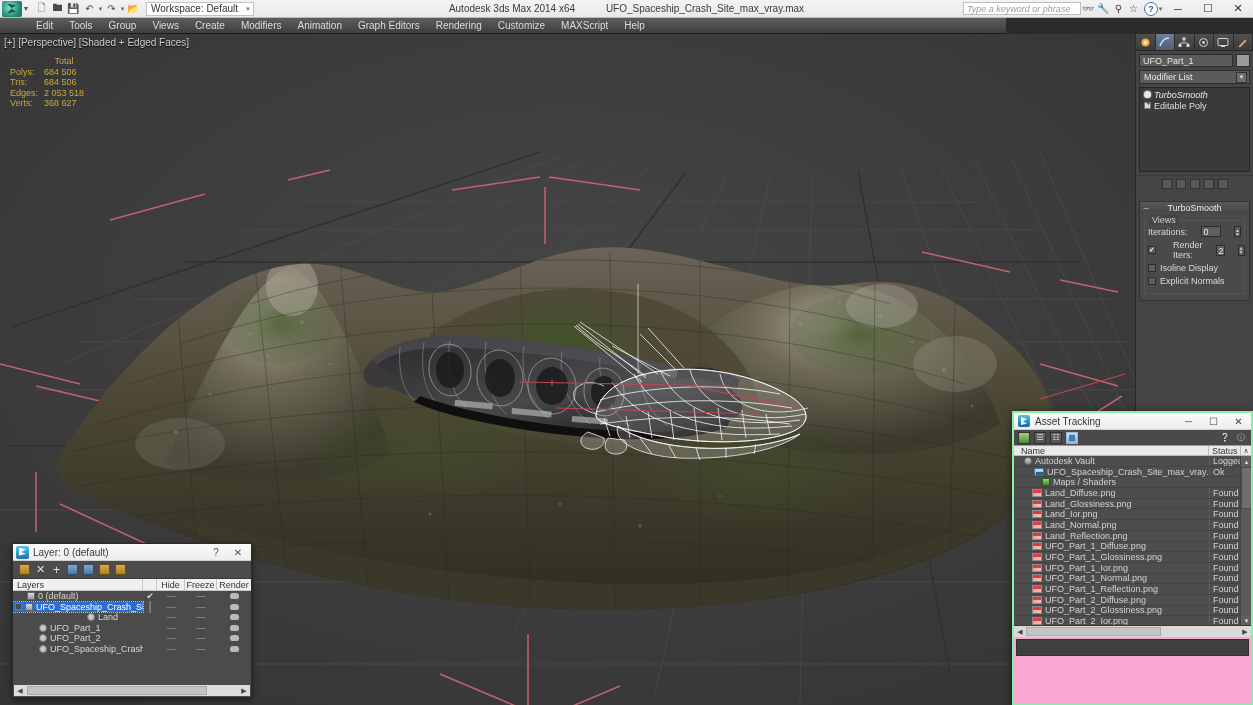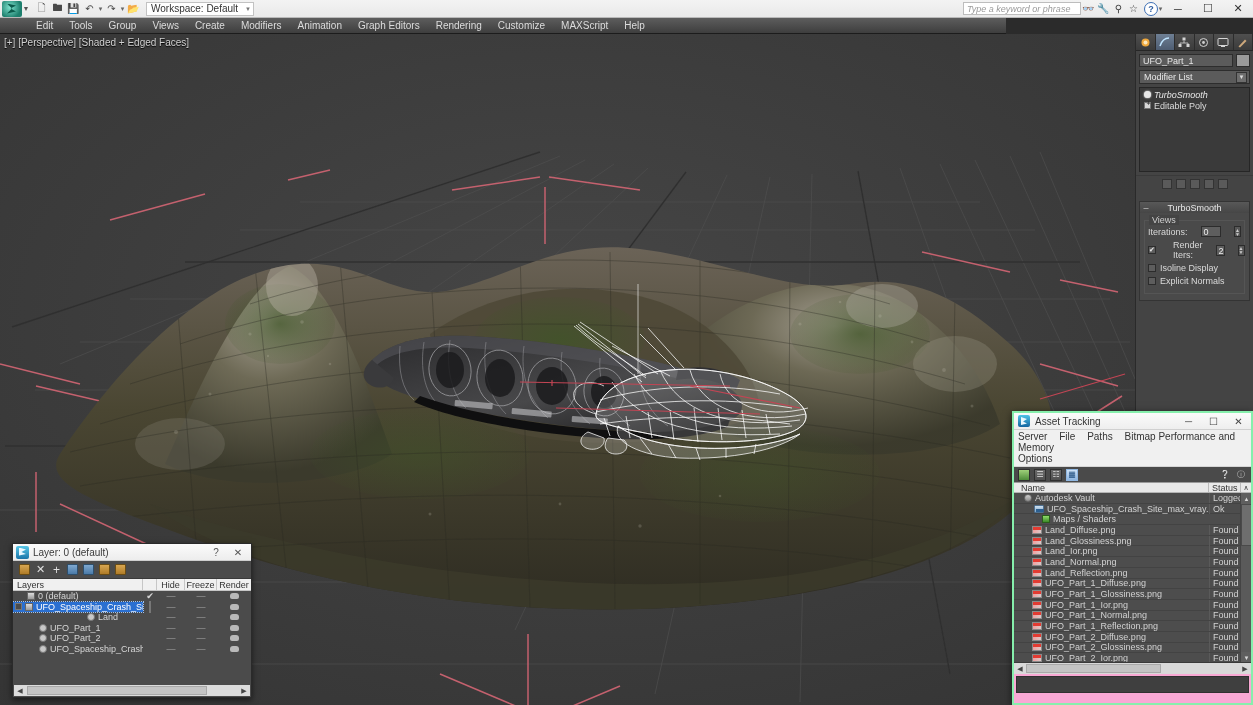--- a/index.html
+++ b/index.html
@@ -229,20 +229,24 @@
     <div class="qicon">↶</div>
     <div class="qdot">▾</div>
     <div class="qicon">↷</div>
     <div class="qdot">▾</div>
     <div class="qicon">📂</div>
   </div>
   <div class="tb-workspace">
     <span>Workspace: Default</span>
     <span class="wsarrow">▼</span>
   </div>
+  <div class="tb-title">
+    <span>Autodesk 3ds Max  2014 x64</span>
+    <span>UFO_Spaceship_Crash_Site_max_vray.max</span>
+  </div>
   <div class="tb-right">
     <div class="searchbox">
       <span>Type a keyword or phrase</span>
     </div>
     <div class="srchicon">👓</div>
     <div class="srchicon">🔧</div>
     <div class="srchicon">⚲</div>
     <div class="srchicon">☆</div>
     <div class="helpq">?</div>
     <div class="qdot">▾</div>
@@ -533,20 +537,45 @@
       <line x1="520" y1="348" x2="730" y2="352"></line>
       <line x1="556" y1="374" x2="760" y2="380"></line>
       <line x1="552" y1="346" x2="552" y2="352"></line>
       <line x1="690" y1="352" x2="800" y2="374"></line>
       <line x1="1040" y1="365" x2="1125" y2="340"></line>
     </g>
   </svg>
 
   <div id="vp-label">[+] [Perspective] [Shaded + Edged Faces]</div>
 
+  <div id="vp-stats">
+    <table>
+      <tbody>
+          <tr>
+            <td colspan="2" class="hdr">Total</td>
+          </tr>
+      <tr>
+        <td class="lbl">Polys:</td>
+        <td class="val">684 506</td>
+      </tr>
+      <tr>
+        <td class="lbl">Tris:</td>
+        <td class="val">684 506</td>
+      </tr>
+      <tr>
+        <td class="lbl">Edges:</td>
+        <td class="val">2 053 518</td>
+      </tr>
+      <tr>
+        <td class="lbl">Verts:</td>
+        <td class="val">368 627</td>
+      </tr>
+    </tbody>
+      </table>
+  </div>
 </div>
 
 <div id="cmdpanel">
   <div class="cp-tabs">
     <div class="cp-tab">
       <svg width="11" height="11" viewBox="0 0 11 11">
           <circle cx="5.5" cy="5.5" r="4" fill="#f0a83c"></circle>
           <circle cx="5.5" cy="5.5" r="2" fill="#fde9bf"></circle>
         </svg>
     </div>
@@ -753,28 +782,20 @@
   <div class="at-title">
     <span class="at-ico"></span>
     <span>Asset Tracking</span>
     <span style="margin-left:auto;display:flex;">
       <span class="at-wb">─</span>
       <span class="at-wb">☐</span>
       <span class="at-wb close">✕</span>
     </span>
   </div>
 
-  <div class="at-menu">
-    <span>Server</span>
-    <span>File</span>
-    <span>Paths</span>
-    <span>Bitmap Performance and Memory</span>
-    <br>
-    <span>Options</span>
-  </div>
 
   <div class="at-tools">
     <span class="ati green"></span>
     <span class="ati">☰</span>
     <span class="ati">☷</span>
     <span class="ati sel" style="color:#1c4a7a;">▦</span>
     <span class="ati right" style="background:none;border:none;color:#4f8fd8;">❔</span>
     <span class="ati" style="background:none;border:none;color:#b8b8b8;">ⓘ</span>
   </div>
 

